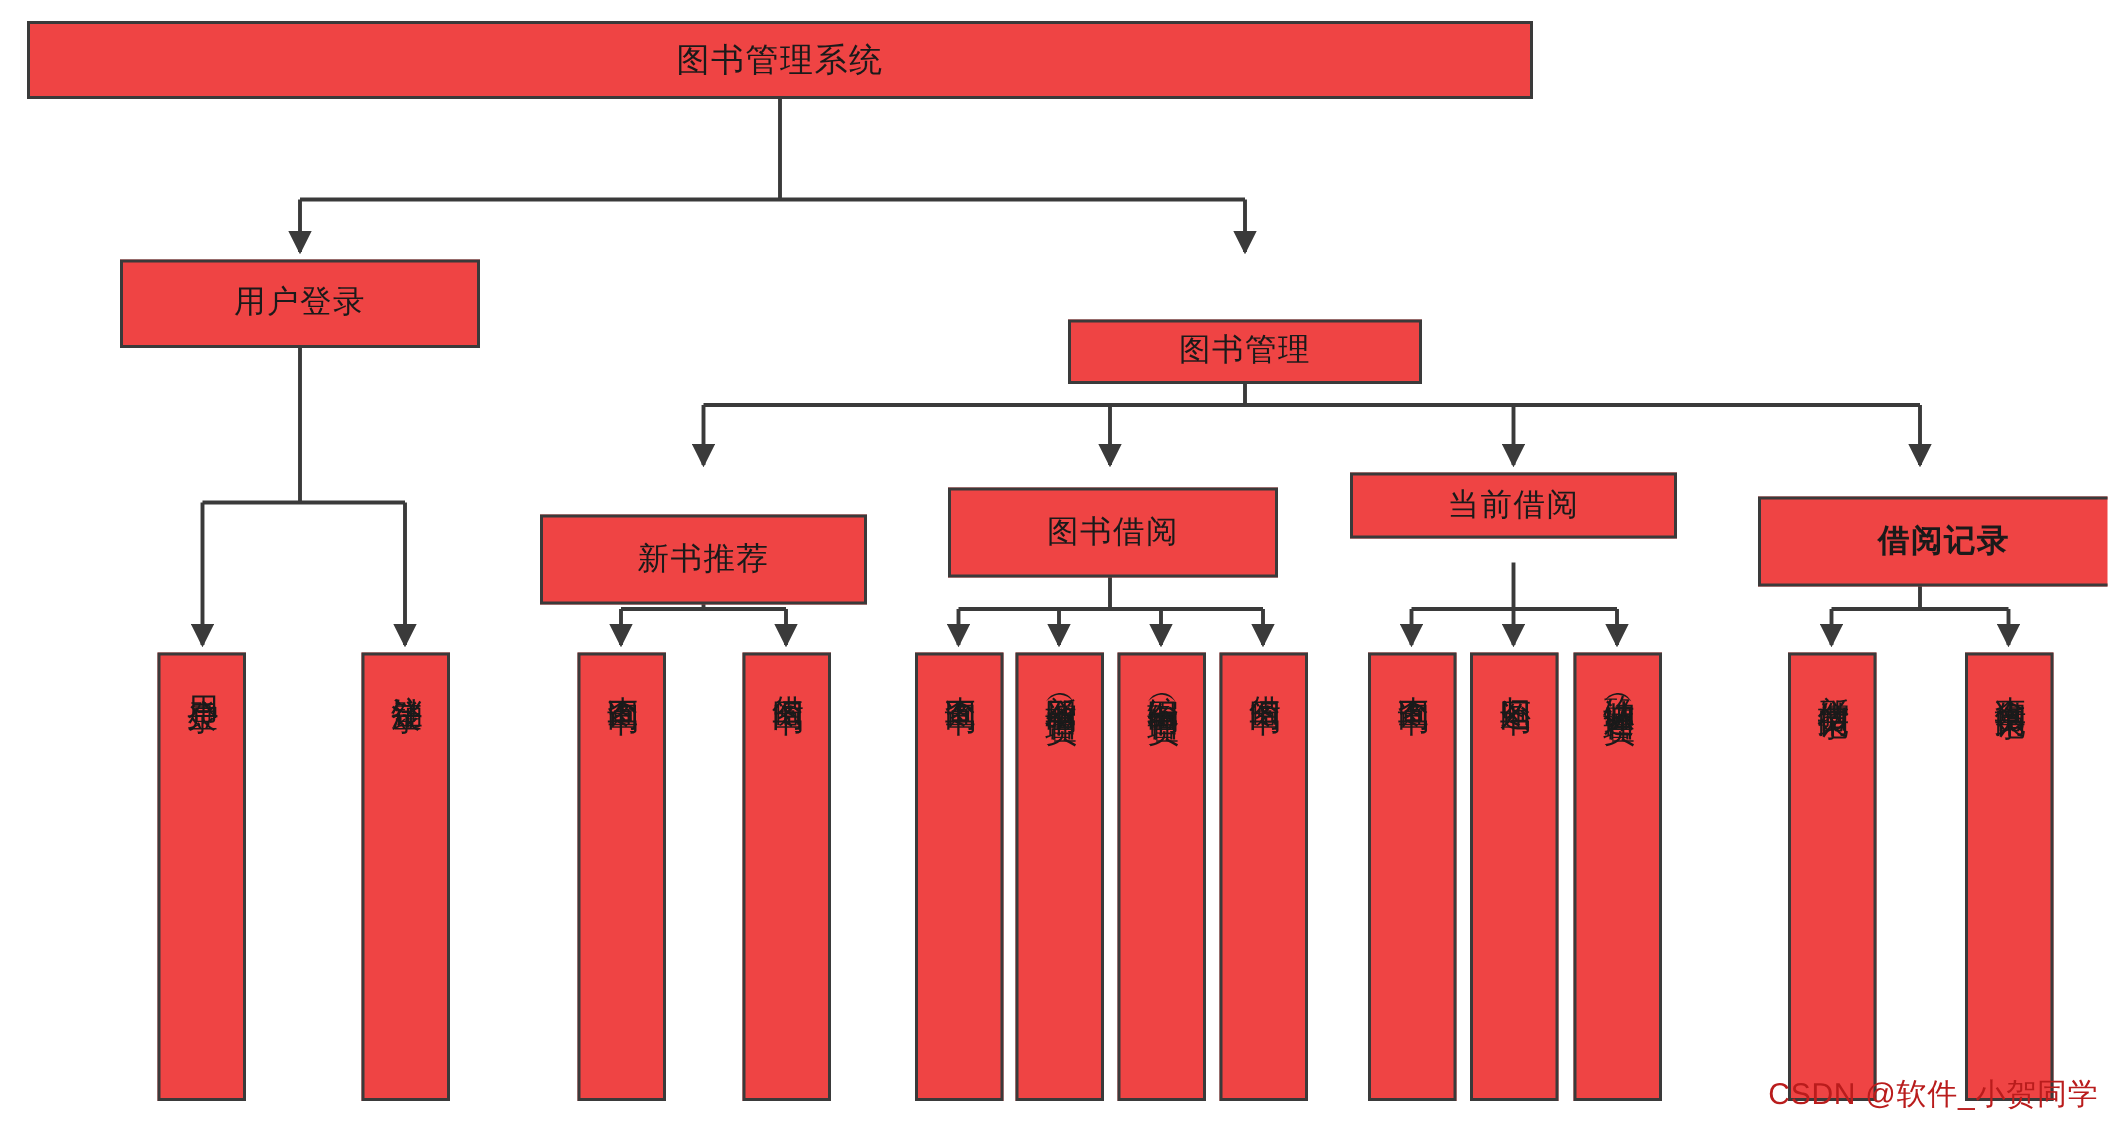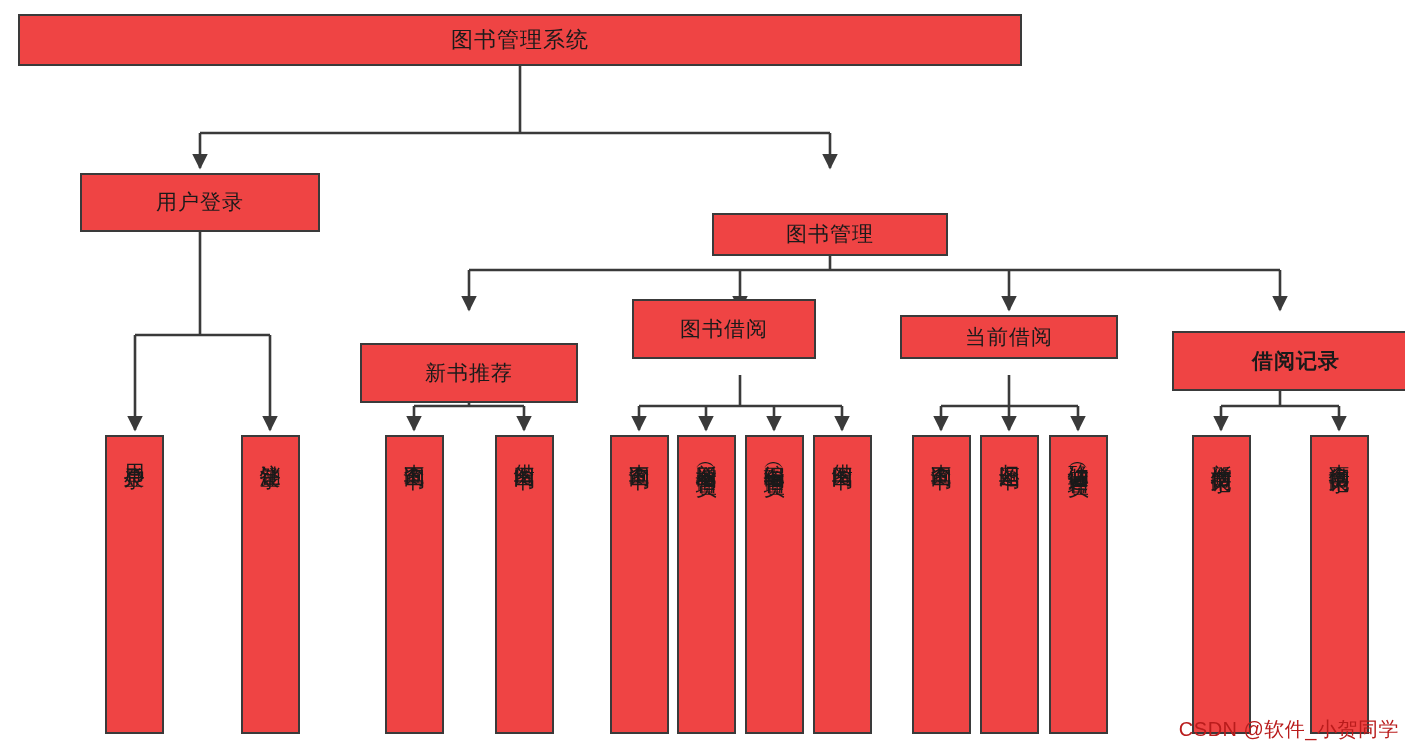--- a/index.html
+++ b/index.html
@@ -124,21 +124,21 @@
   <div class="node lv2" style="left:80px;top:173px;width:240px;height:59px;">
     <span class="lbl">用户登录</span>
   </div>
   <div class="node lv2" style="left:712px;top:173px;width:236px;height:43px;margin-top:40px;">
     <span class="lbl">图书管理</span>
   </div>
 
   <div class="node lv3" style="left:360px;top:315px;width:218px;height:60px;margin-top:28px;">
     <span class="lbl">新书推荐</span>
   </div>
-  <div class="node lv3" style="left:632px;top:299px;width:184px;height:60px;">
+  <div class="node lv3" style="left:632px;top:325px;width:220px;height:60px;">
     <span class="lbl">图书借阅</span>
   </div>
   <div class="node lv3" style="left:900px;top:315px;width:218px;height:44px;">
     <span class="lbl">当前借阅</span>
   </div>
   <div class="node lv3" style="left:1172px;top:331px;width:248px;height:60px;font-weight:bold;">
     <span class="lbl">借阅记录</span>
   </div>
 
   <div class="node leaf" style="left:105px;top:435px;width:59px;height:299px;">

